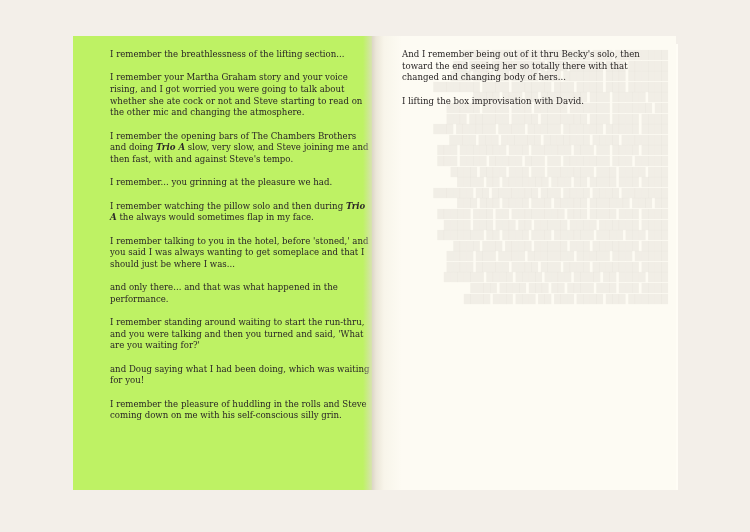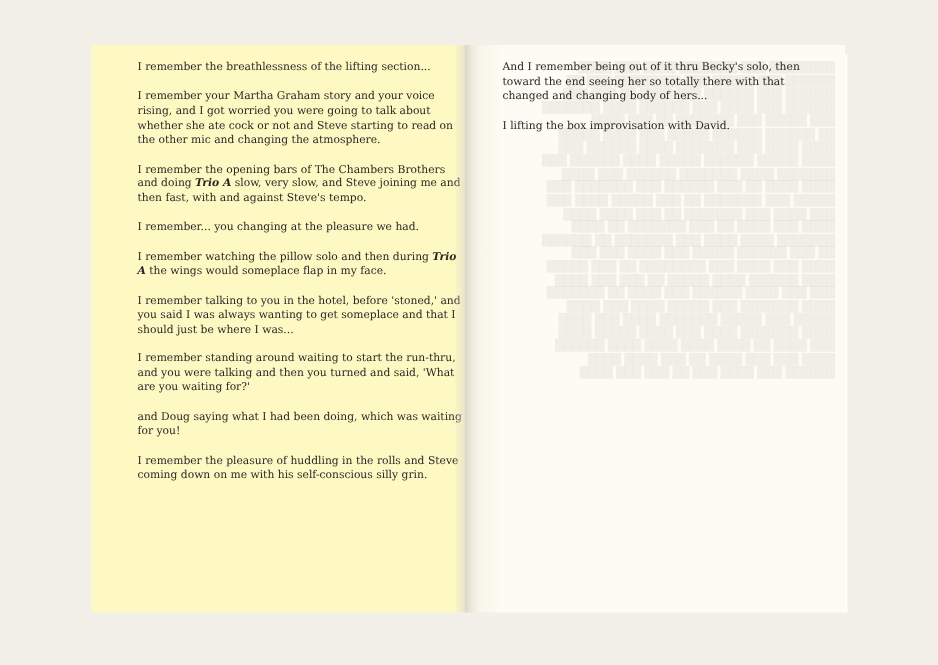--- a/index.html
+++ b/index.html
@@ -8,21 +8,21 @@
       background: #f3efe9;
       overflow: hidden;
     }
     .spread {
       position: absolute;
       left: 73px; top: 36px;
       width: 603px; height: 454px;
     }
     .page {
       position: absolute; top: 0; height: 454px;
-      background: #fef9c3;
+      background: #bef264;
     }
     .page-left { left: 0; width: 300px; }
     .page-right { left: 299px; width: 304px;
       background: linear-gradient(90deg, #dcd6c6 0px, #ebe6d8 4px, #f8f5ea 12px, #fdfbf3 30px, #fdfbf3 100%);
     }
     .page-left::after {
       content: ""; position: absolute; right: 0; top: 0; width: 10px; height: 100%;
       background: linear-gradient(90deg, rgba(253,251,243,0), rgba(225,220,205,0.8));
     }
     .right-edge {
@@ -51,23 +51,24 @@
   </style>
 </head>
 <body>
 
 <div class="spread">
   <div class="page page-left">
     <div class="text">
       <p>I remember the breathlessness of the lifting section...</p>
       <p>I remember your Martha Graham story and your voice rising, and I got worried you were going to talk about whether she ate cock or not and Steve starting to read on the other mic and changing the atmosphere.</p>
       <p><span>I remember the opening bars of The Chambers Brothers and doing </span><em>Trio A</em><span> slow, very slow, and Steve joining me and then fast, with and against Steve's tempo.</span></p>
-      <p>I remember... you changing at the pleasure we had.</p>
-      <p><span>I remember watching the pillow solo and then during </span><em>Trio A</em><span> the wings would someplace flap in my face.</span></p>
+      <p>I remember... you grinning at the pleasure we had.</p>
+      <p><span>I remember watching the pillow solo and then during </span><em>Trio A</em><span> the always would sometimes flap in my face.</span></p>
       <p>I remember talking to you in the hotel, before 'stoned,' and you said I was always wanting to get someplace and that I should just be where I was...</p>
+      <p>and only there... and that was what happened in the performance.</p>
       <p>I remember standing around waiting to start the run-thru, and you were talking and then you turned and said, 'What are you waiting for?'</p>
       <p>and Doug saying what I had been doing, which was waiting for you!</p>
       <p>I remember the pleasure of huddling in the rolls and Steve coming down on me with his self-conscious silly grin.</p>
     </div>
   </div>
 
   <div class="page page-right">
     <div class="ghost">████████ ███ ███████ ████ ███ ████
 ██████ ███ █████ ███ ████████ ███ ██
 ██████ ███ ██████ ███ ████ ██ ███ ███

